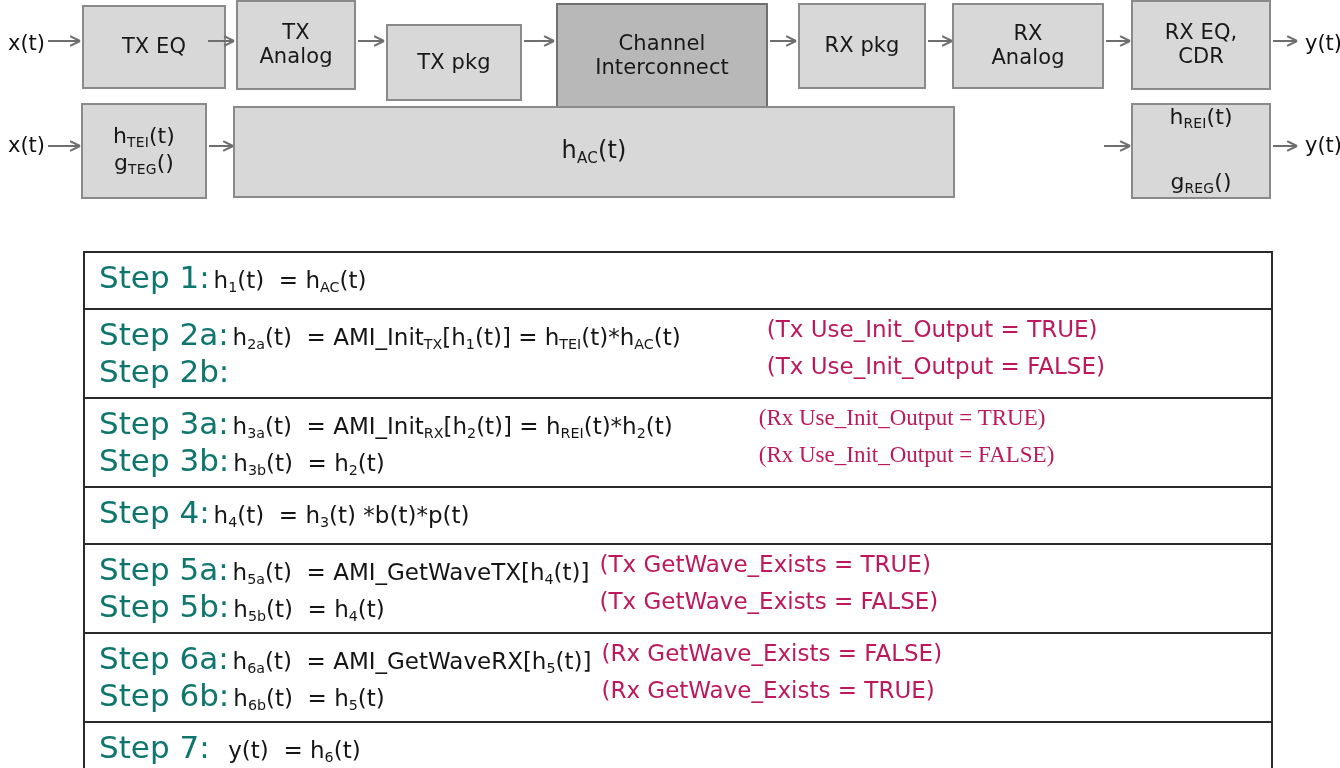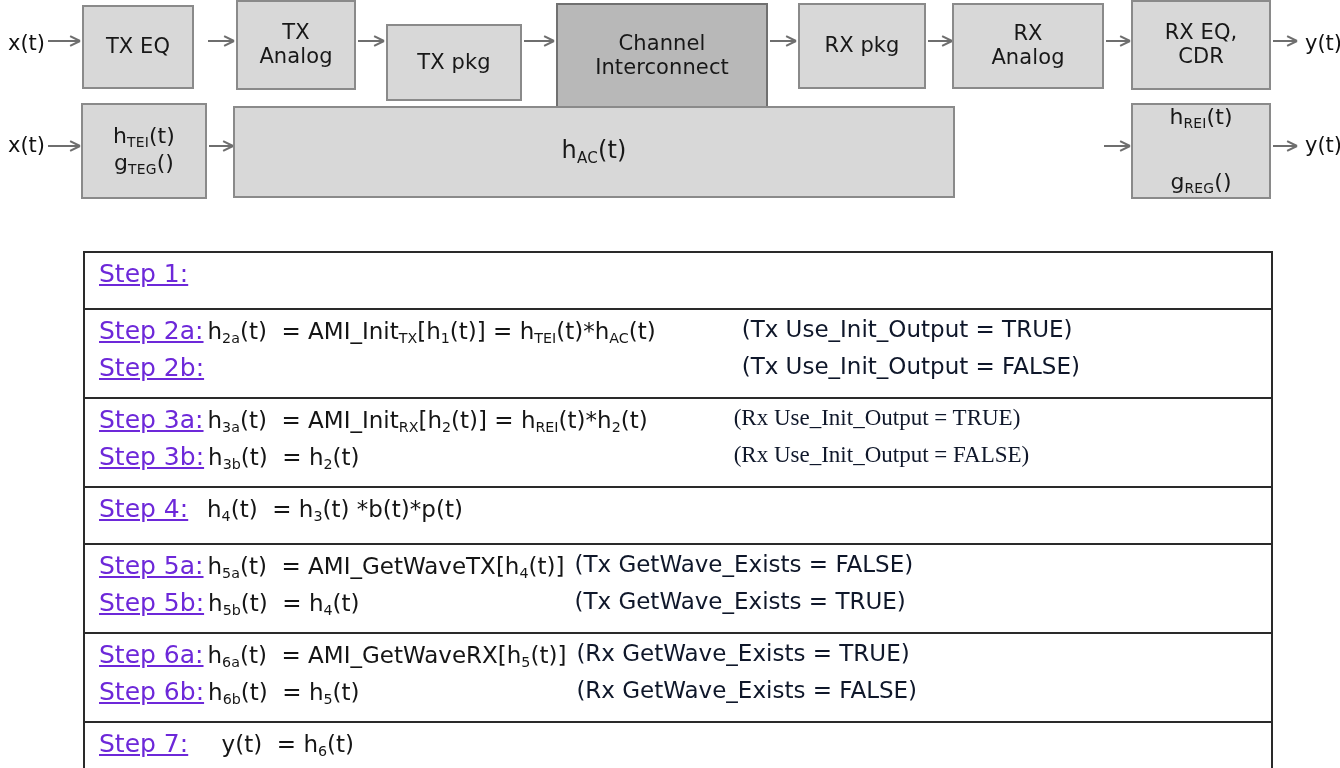--- a/index.html
+++ b/index.html
@@ -92,58 +92,57 @@
     box-sizing: border-box;
   }
   .step-line {
     display: flex;
     align-items: baseline;
     height: 37px;
     white-space: nowrap;
   }
   .step-row.single .step-line { height: 42px; }
   .step-label {
-    font-size: 25px;
-    color: #6d28d9;
+    font-size: 31px;
+    color: #0f766e;
     flex: 0 0 auto;
     min-width: 104px;
-    text-decoration: underline;
   }
   .step-eq {
     font-size: 23px;
     color: #151515;
     flex: 0 0 auto;
     margin-left: 4px;
   }
   .step-eq sub { font-size: 0.62em; vertical-align: -0.28em; }
   .step-cond-col {
     flex: 0 0 auto;
     padding: 6px 0 7px 0;
     box-sizing: border-box;
   }
   .step-cond {
     height: 37px;
     font-size: 23px;
-    color: #0f172a;
+    color: #be185d;
     white-space: nowrap;
     display: flex;
     align-items: baseline;
   }
 </style>
 </head>
 <body>
 
 <div class="siglabel" style="left:0px; top:31px;">x(t)</div>
 <div class="arrow" style="left:48px; top:34px; width:32px; height:14px;">
   <div class="shaft" style="width:32px;"></div>
     <div class="headA"></div>
     <div class="headB"></div>
 </div>
 
-<div class="pbox" style="left:82px; top:5px; width:112px; height:84px;">
+<div class="pbox" style="left:82px; top:5px; width:144px; height:84px;">
   <span>TX EQ</span>
 </div>
 
 <div class="arrow" style="left:208px; top:34px; width:26px; height:14px;">
   <div class="shaft" style="width:26px;"></div>
     <div class="headA"></div>
     <div class="headB"></div>
 </div>
 
 <div class="pbox" style="left:236px; top:0px; width:120px; height:90px; flex-direction:column;">
@@ -249,20 +248,21 @@
     <div class="headA"></div>
     <div class="headB"></div>
 </div>
 <div class="siglabel" style="left:1297px; top:133px;">y(t)</div>
 
 <div id="steps-table">
     <div class="step-row single">
       <div class="step-lines">
         <div class="step-line">
           <span class="step-label">Step 1:</span>
+          <span class="step-eq">h<sub>1</sub>(t)&nbsp; = h<sub>AC</sub>(t)</span>
         </div>
       </div>
     </div>
     <div class="step-row">
       <div class="step-lines">
         <div class="step-line">
           <span class="step-label">Step 2a:</span>
           <span class="step-eq">h<sub>2a</sub>(t)&nbsp; = AMI_Init<sub>TX</sub>[h<sub>1</sub>(t)] = h<sub>TEI</sub>(t)*h<sub>AC</sub>(t)</span>
         </div>
         <div class="step-line">
@@ -303,38 +303,38 @@
         <div class="step-line">
           <span class="step-label">Step 5a:</span>
           <span class="step-eq">h<sub>5a</sub>(t)&nbsp; = AMI_GetWaveTX[h<sub>4</sub>(t)]</span>
         </div>
         <div class="step-line">
           <span class="step-label">Step 5b:</span>
           <span class="step-eq">h<sub>5b</sub>(t)&nbsp; = h<sub>4</sub>(t)</span>
         </div>
       </div>
       <div class="step-cond-col" style="margin-left: 10px;">
+        <div class="step-cond">(Tx GetWave_Exists = TRUE)</div>
         <div class="step-cond">(Tx GetWave_Exists = FALSE)</div>
-        <div class="step-cond">(Tx GetWave_Exists = TRUE)</div>
       </div>
     </div>
     <div class="step-row">
       <div class="step-lines">
         <div class="step-line">
           <span class="step-label">Step 6a:</span>
           <span class="step-eq">h<sub>6a</sub>(t)&nbsp; = AMI_GetWaveRX[h<sub>5</sub>(t)]</span>
         </div>
         <div class="step-line">
           <span class="step-label">Step 6b:</span>
           <span class="step-eq">h<sub>6b</sub>(t)&nbsp; = h<sub>5</sub>(t)</span>
         </div>
       </div>
       <div class="step-cond-col" style="margin-left: 10px;">
+        <div class="step-cond">(Rx GetWave_Exists = FALSE)</div>
         <div class="step-cond">(Rx GetWave_Exists = TRUE)</div>
-        <div class="step-cond">(Rx GetWave_Exists = FALSE)</div>
       </div>
     </div>
     <div class="step-row single">
       <div class="step-lines">
         <div class="step-line">
           <span class="step-label">Step 7:</span>
           <span class="step-eq">&nbsp;&nbsp;y(t)&nbsp; = h<sub>6</sub>(t)</span>
         </div>
       </div>
     </div>

